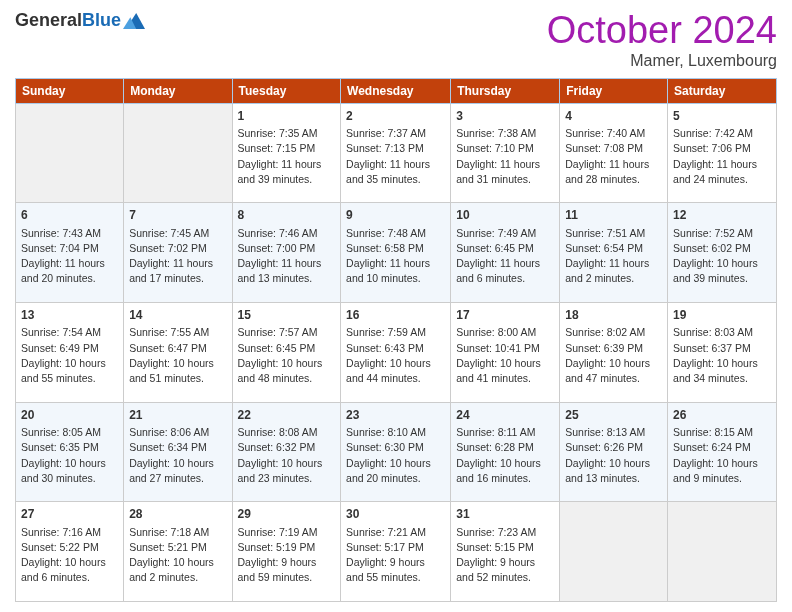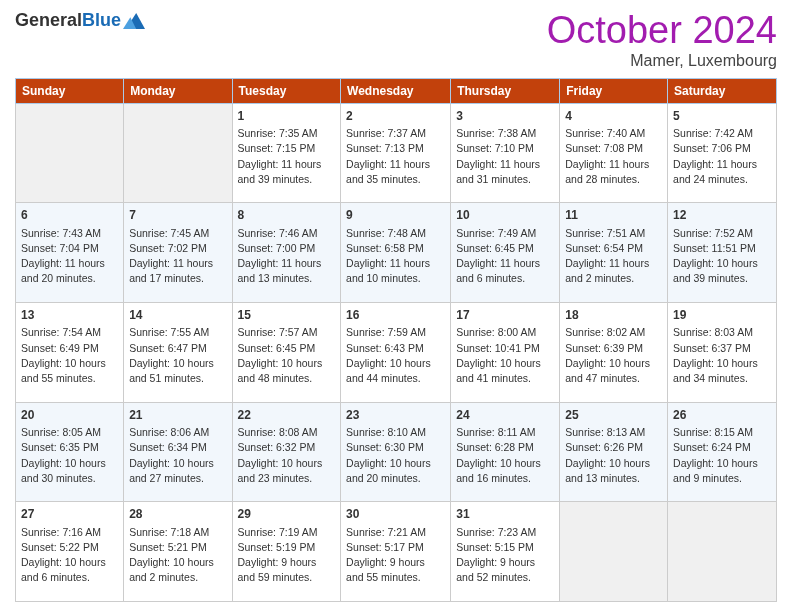--- a/index.html
+++ b/index.html
@@ -143,21 +143,21 @@
           <td><span class="day-num">4</span><span>Sunrise: 7:40 AM</span><br><span>Sunset: 7:08 PM</span><br><span>Daylight: 11 hours and 28 minutes.</span></td>
           <td><span class="day-num">5</span><span>Sunrise: 7:42 AM</span><br><span>Sunset: 7:06 PM</span><br><span>Daylight: 11 hours and 24 minutes.</span></td>
         </tr>
         <tr>
           <td><span class="day-num">6</span><span>Sunrise: 7:43 AM</span><br><span>Sunset: 7:04 PM</span><br><span>Daylight: 11 hours and 20 minutes.</span></td>
           <td><span class="day-num">7</span><span>Sunrise: 7:45 AM</span><br><span>Sunset: 7:02 PM</span><br><span>Daylight: 11 hours and 17 minutes.</span></td>
           <td><span class="day-num">8</span><span>Sunrise: 7:46 AM</span><br><span>Sunset: 7:00 PM</span><br><span>Daylight: 11 hours and 13 minutes.</span></td>
           <td><span class="day-num">9</span><span>Sunrise: 7:48 AM</span><br><span>Sunset: 6:58 PM</span><br><span>Daylight: 11 hours and 10 minutes.</span></td>
           <td><span class="day-num">10</span><span>Sunrise: 7:49 AM</span><br><span>Sunset: 6:45 PM</span><br><span>Daylight: 11 hours and 6 minutes.</span></td>
           <td><span class="day-num">11</span><span>Sunrise: 7:51 AM</span><br><span>Sunset: 6:54 PM</span><br><span>Daylight: 11 hours and 2 minutes.</span></td>
-          <td><span class="day-num">12</span><span>Sunrise: 7:52 AM</span><br><span>Sunset: 11:51 PM</span><br><span>Daylight: 10 hours and 39 minutes.</span></td>
+          <td><span class="day-num">12</span><span>Sunrise: 7:52 AM</span><br><span>Sunset: 6:02 PM</span><br><span>Daylight: 10 hours and 39 minutes.</span></td>
         </tr>
         <tr>
           <td><span class="day-num">13</span><span>Sunrise: 7:54 AM</span><br><span>Sunset: 6:49 PM</span><br><span>Daylight: 10 hours and 55 minutes.</span></td>
           <td><span class="day-num">14</span><span>Sunrise: 7:55 AM</span><br><span>Sunset: 6:47 PM</span><br><span>Daylight: 10 hours and 51 minutes.</span></td>
           <td><span class="day-num">15</span><span>Sunrise: 7:57 AM</span><br><span>Sunset: 6:45 PM</span><br><span>Daylight: 10 hours and 48 minutes.</span></td>
           <td><span class="day-num">16</span><span>Sunrise: 7:59 AM</span><br><span>Sunset: 6:43 PM</span><br><span>Daylight: 10 hours and 44 minutes.</span></td>
           <td><span class="day-num">17</span><span>Sunrise: 8:00 AM</span><br><span>Sunset: 10:41 PM</span><br><span>Daylight: 10 hours and 41 minutes.</span></td>
           <td><span class="day-num">18</span><span>Sunrise: 8:02 AM</span><br><span>Sunset: 6:39 PM</span><br><span>Daylight: 10 hours and 47 minutes.</span></td>
           <td><span class="day-num">19</span><span>Sunrise: 8:03 AM</span><br><span>Sunset: 6:37 PM</span><br><span>Daylight: 10 hours and 34 minutes.</span></td>
         </tr>

